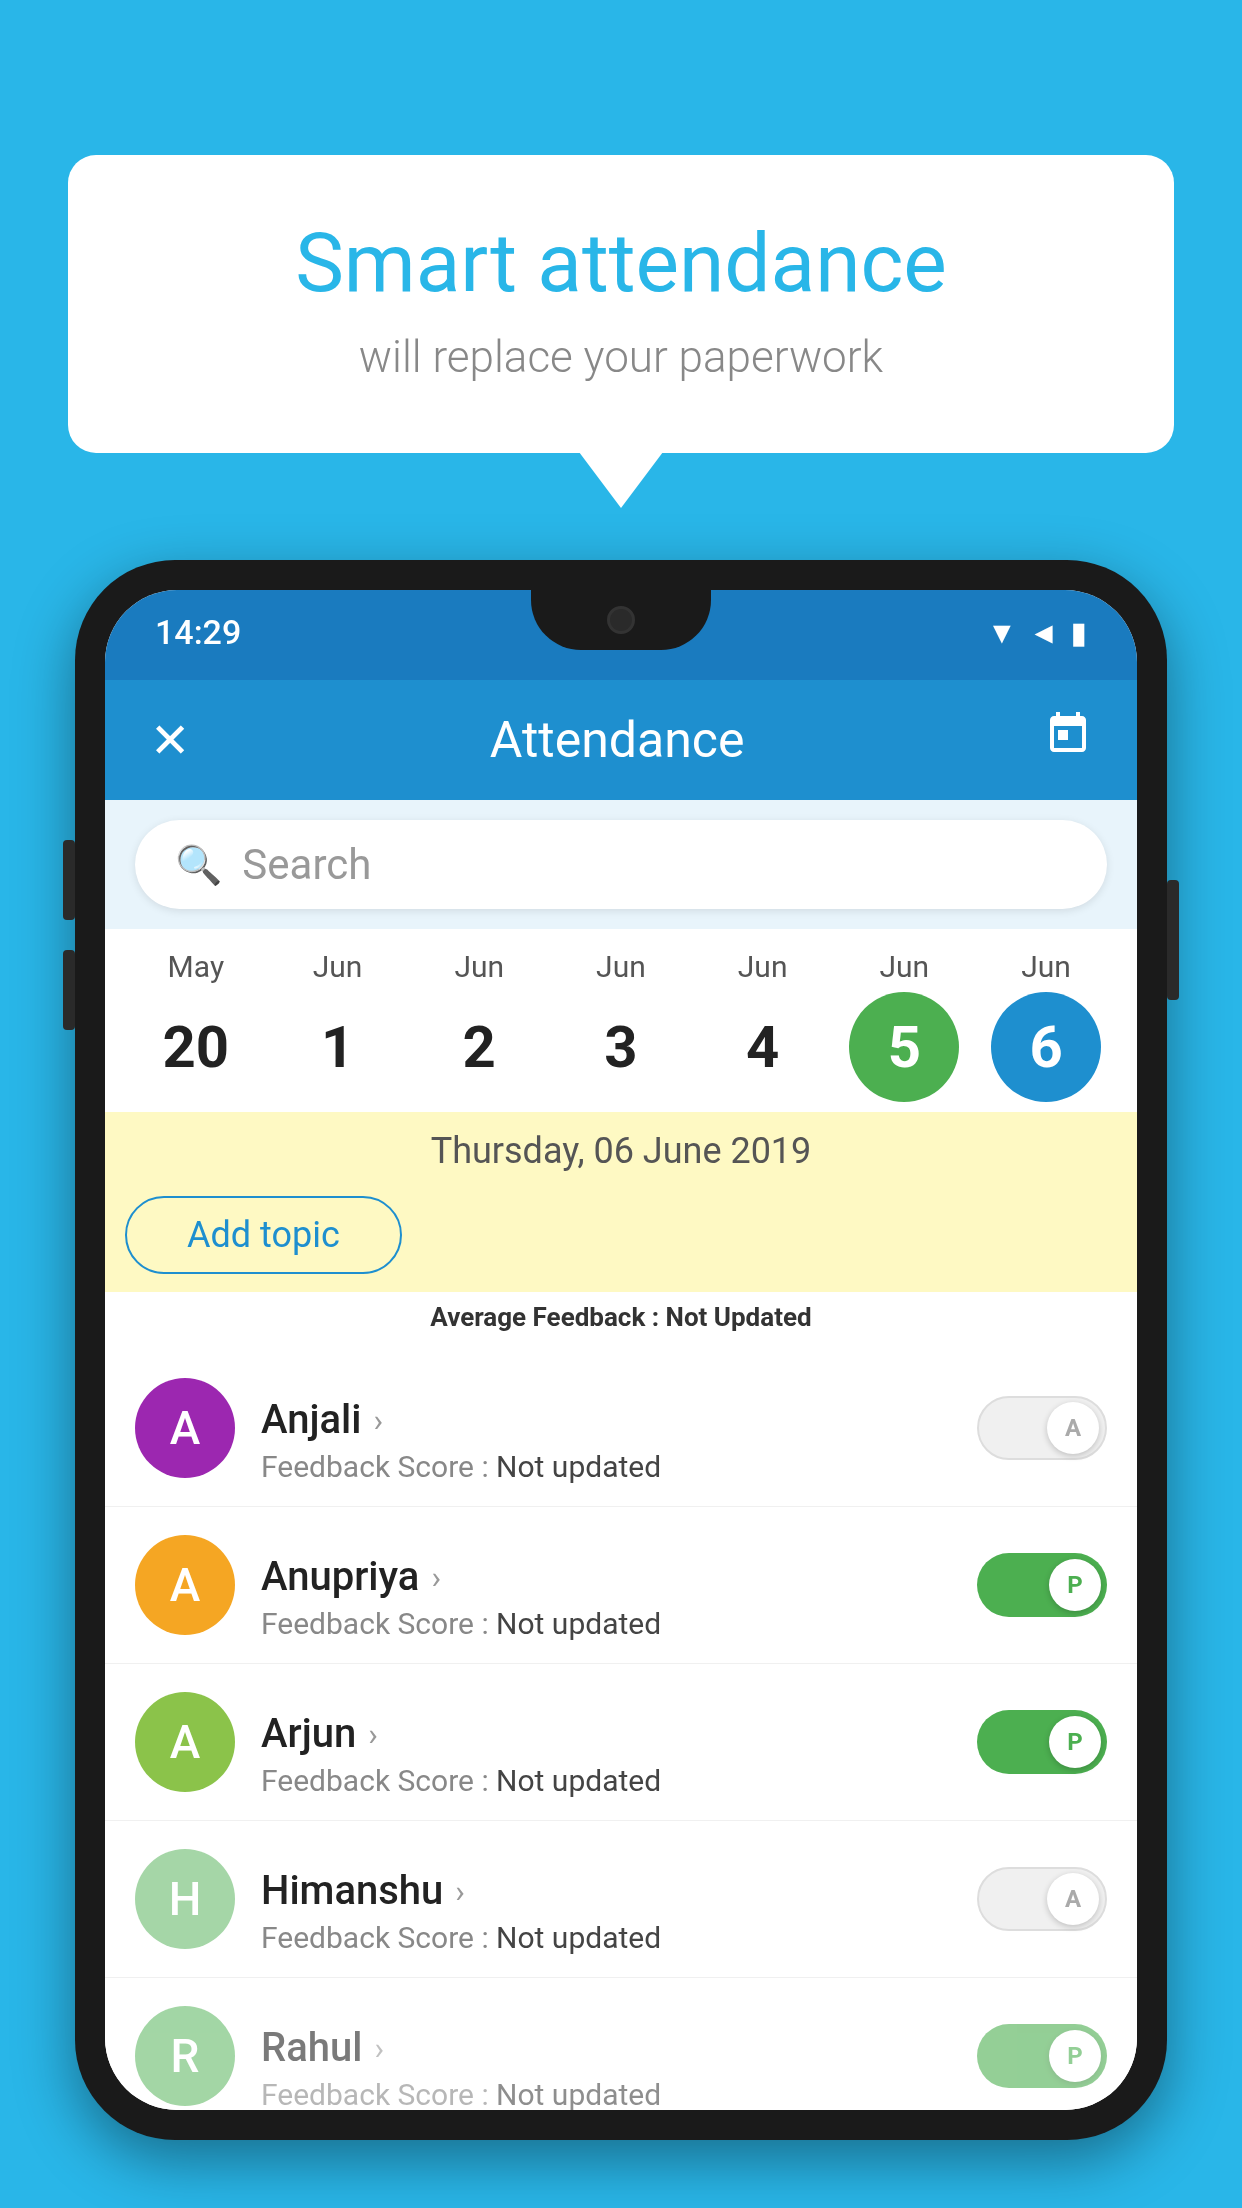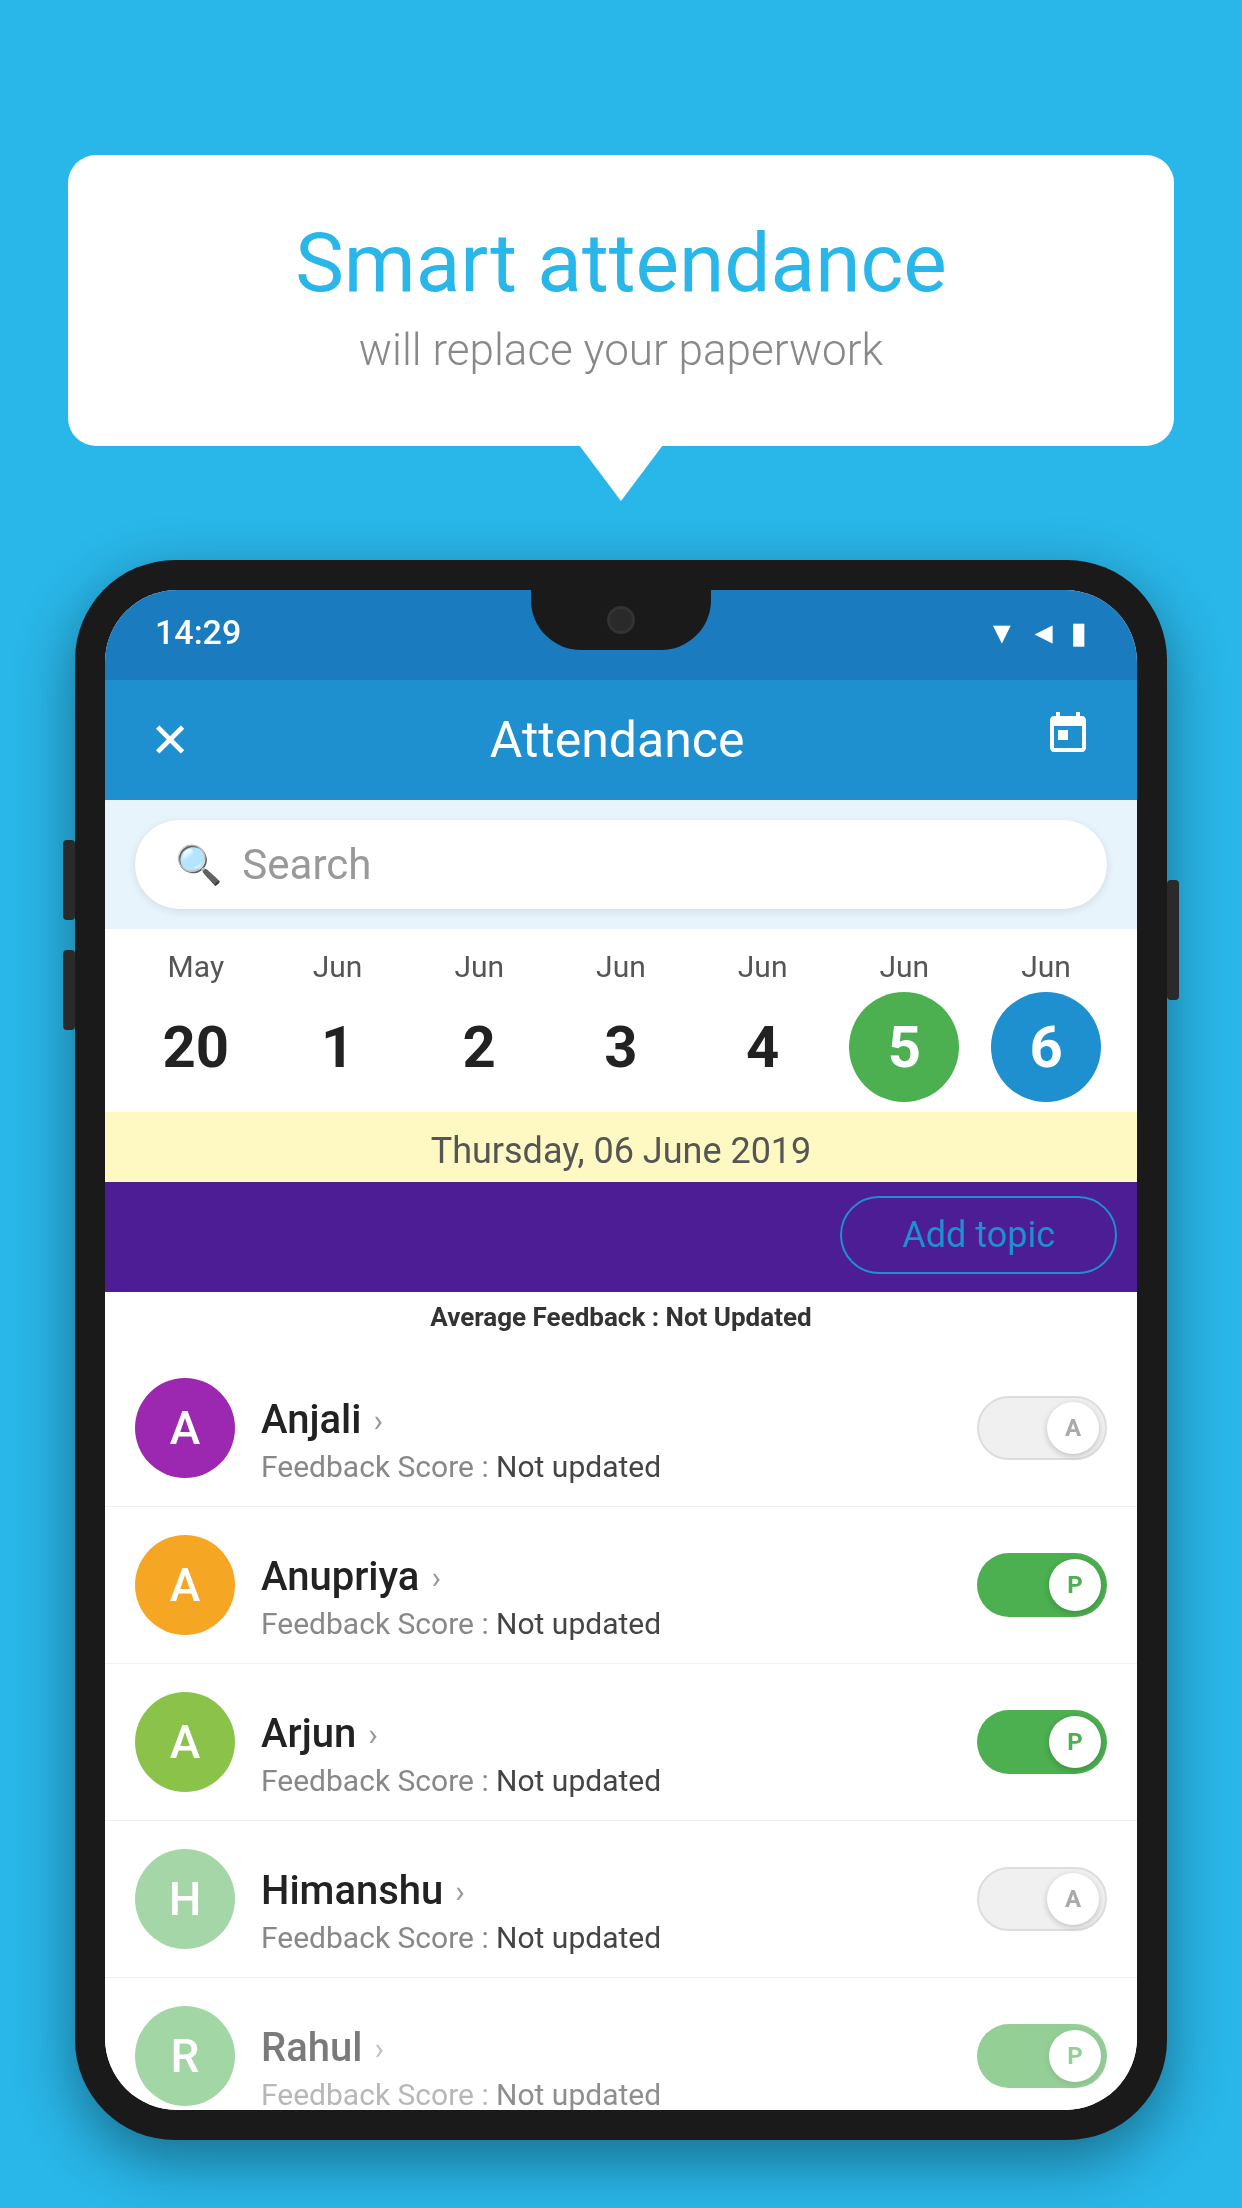--- a/index.html
+++ b/index.html
@@ -39,21 +39,21 @@
       height: 0;
       border-left: 45px solid transparent;
       border-right: 45px solid transparent;
       border-top: 60px solid white;
     }
 
     .bubble-title {
       font-size: 82px;
       color: #29b6e8;
       font-weight: 400;
-      margin-bottom: 13px;
+      margin-bottom: 20px;
     }
 
     .bubble-subtitle {
       font-size: 44px;
       color: #888;
       font-weight: 300;
     }
 
     
     .phone-container {
@@ -255,23 +255,23 @@
       background: #fef9c3;
     }
 
     .date-text {
       font-size: 36px;
       color: #555;
     }
 
     
     .add-topic-container {
-      text-align: right;
+      text-align: left;
       padding: 14px 20px 18px;
-      background: #4c1d95;
+      background: #fef9c3;
     }
 
     .add-topic-btn {
       border: 2px solid #1e8fcf;
       border-radius: 50px;
       padding: 16px 60px;
       color: #1e8fcf;
       font-size: 36px;
       cursor: pointer;
       display: inline-block;

